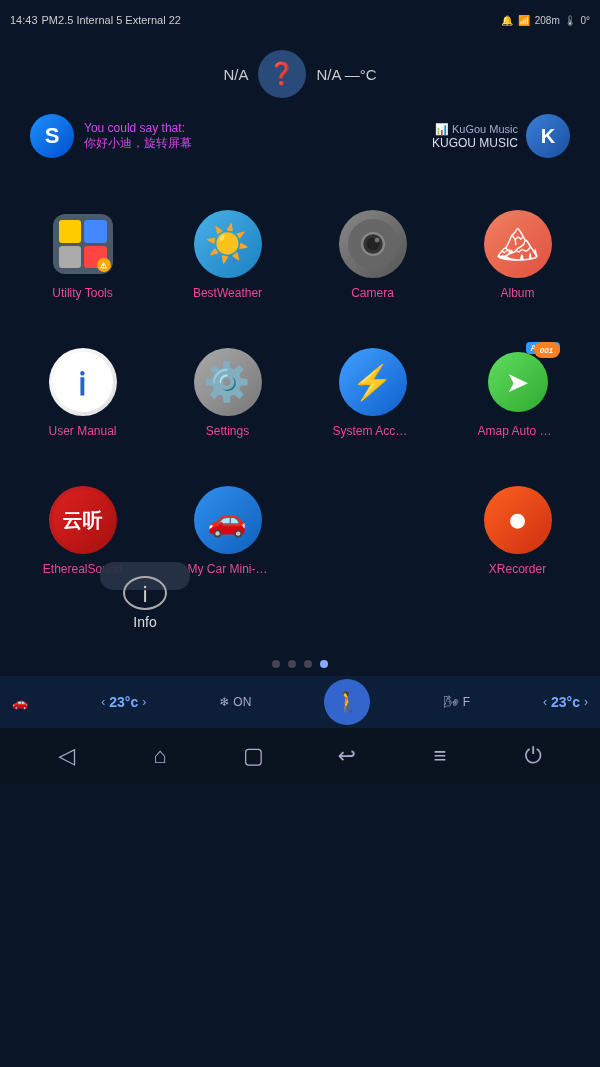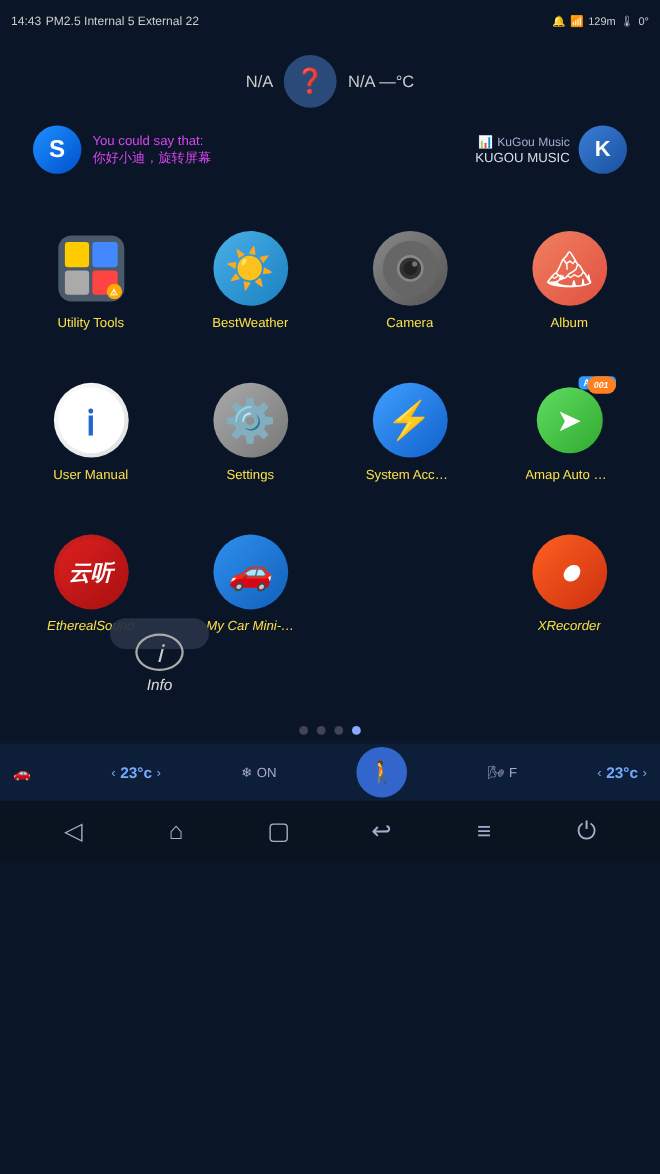--- a/index.html
+++ b/index.html
@@ -117,21 +117,21 @@
       border-radius: 18px;
       display: flex;
       align-items: center;
       justify-content: center;
       font-size: 32px;
       margin-bottom: 8px;
       position: relative;
     }
     .app-label {
       font-size: 12px;
-      color: #fde047;
+      color: #ec4899;
       text-align: center;
       max-width: 80px;
       overflow: hidden;
       text-overflow: ellipsis;
       white-space: nowrap;
     }
     .icon-weather {
       background: linear-gradient(135deg, #4ab0e8, #1a80c0);
       border-radius: 50%;
     }
@@ -311,21 +311,21 @@
 <body>
 
 <div class="status-bar">
   <div class="status-left">
     <span>14:43</span>
     <span>PM2.5 Internal 5 External 22</span>
   </div>
   <div class="status-right">
     <span>🔔</span>
     <span>📶</span>
-    <span>129m</span>
+    <span>208m</span>
     <span>🌡</span>
     <span>0°</span>
   </div>
 </div>
 
 <div class="weather-row">
   <span>N/A</span>
   <div class="weather-icon">
     <span>❓</span>
   </div>
@@ -427,21 +427,21 @@
       <div style="width:60px;height:60px;border-radius:50%;background:linear-gradient(135deg,#60dd60,#30aa30);display:flex;align-items:center;justify-content:center;font-size:28px;">
         ➤
       </div>
       <div style="position:absolute;top:-6px;right:-8px;background:#3399ff;border-radius:4px;padding:1px 4px;font-size:9px;color:white;font-weight:bold;">AUTO</div>
       <div class="badge-orange" style="top:-6px;right:-8px;width:26px;height:16px;border-radius:8px;font-size:8px;position:absolute;">001</div>
     </div>
     <span class="app-label">Amap Auto Custom</span>
   </div>
 </div>
 
-<div class="app-grid" style="margin-top:0;position:relative;font-style:italic;">
+<div class="app-grid" style="margin-top:0;position:relative;">
 
   <div class="app-item">
     <div class="app-icon icon-ethereal" style="display:flex;align-items:center;justify-content:center;">
       <div style="width:60px;height:60px;border-radius:50%;background:linear-gradient(135deg,#dd2020,#aa1010);display:flex;align-items:center;justify-content:center;font-size:20px;font-weight:bold;color:white;">云听</div>
     </div>
     <span class="app-label">EtherealSound</span>
   </div>
 
   <div class="app-item" style="position:relative;">
     <div class="app-icon icon-mycar" style="display:flex;align-items:center;justify-content:center;font-size:32px;">

